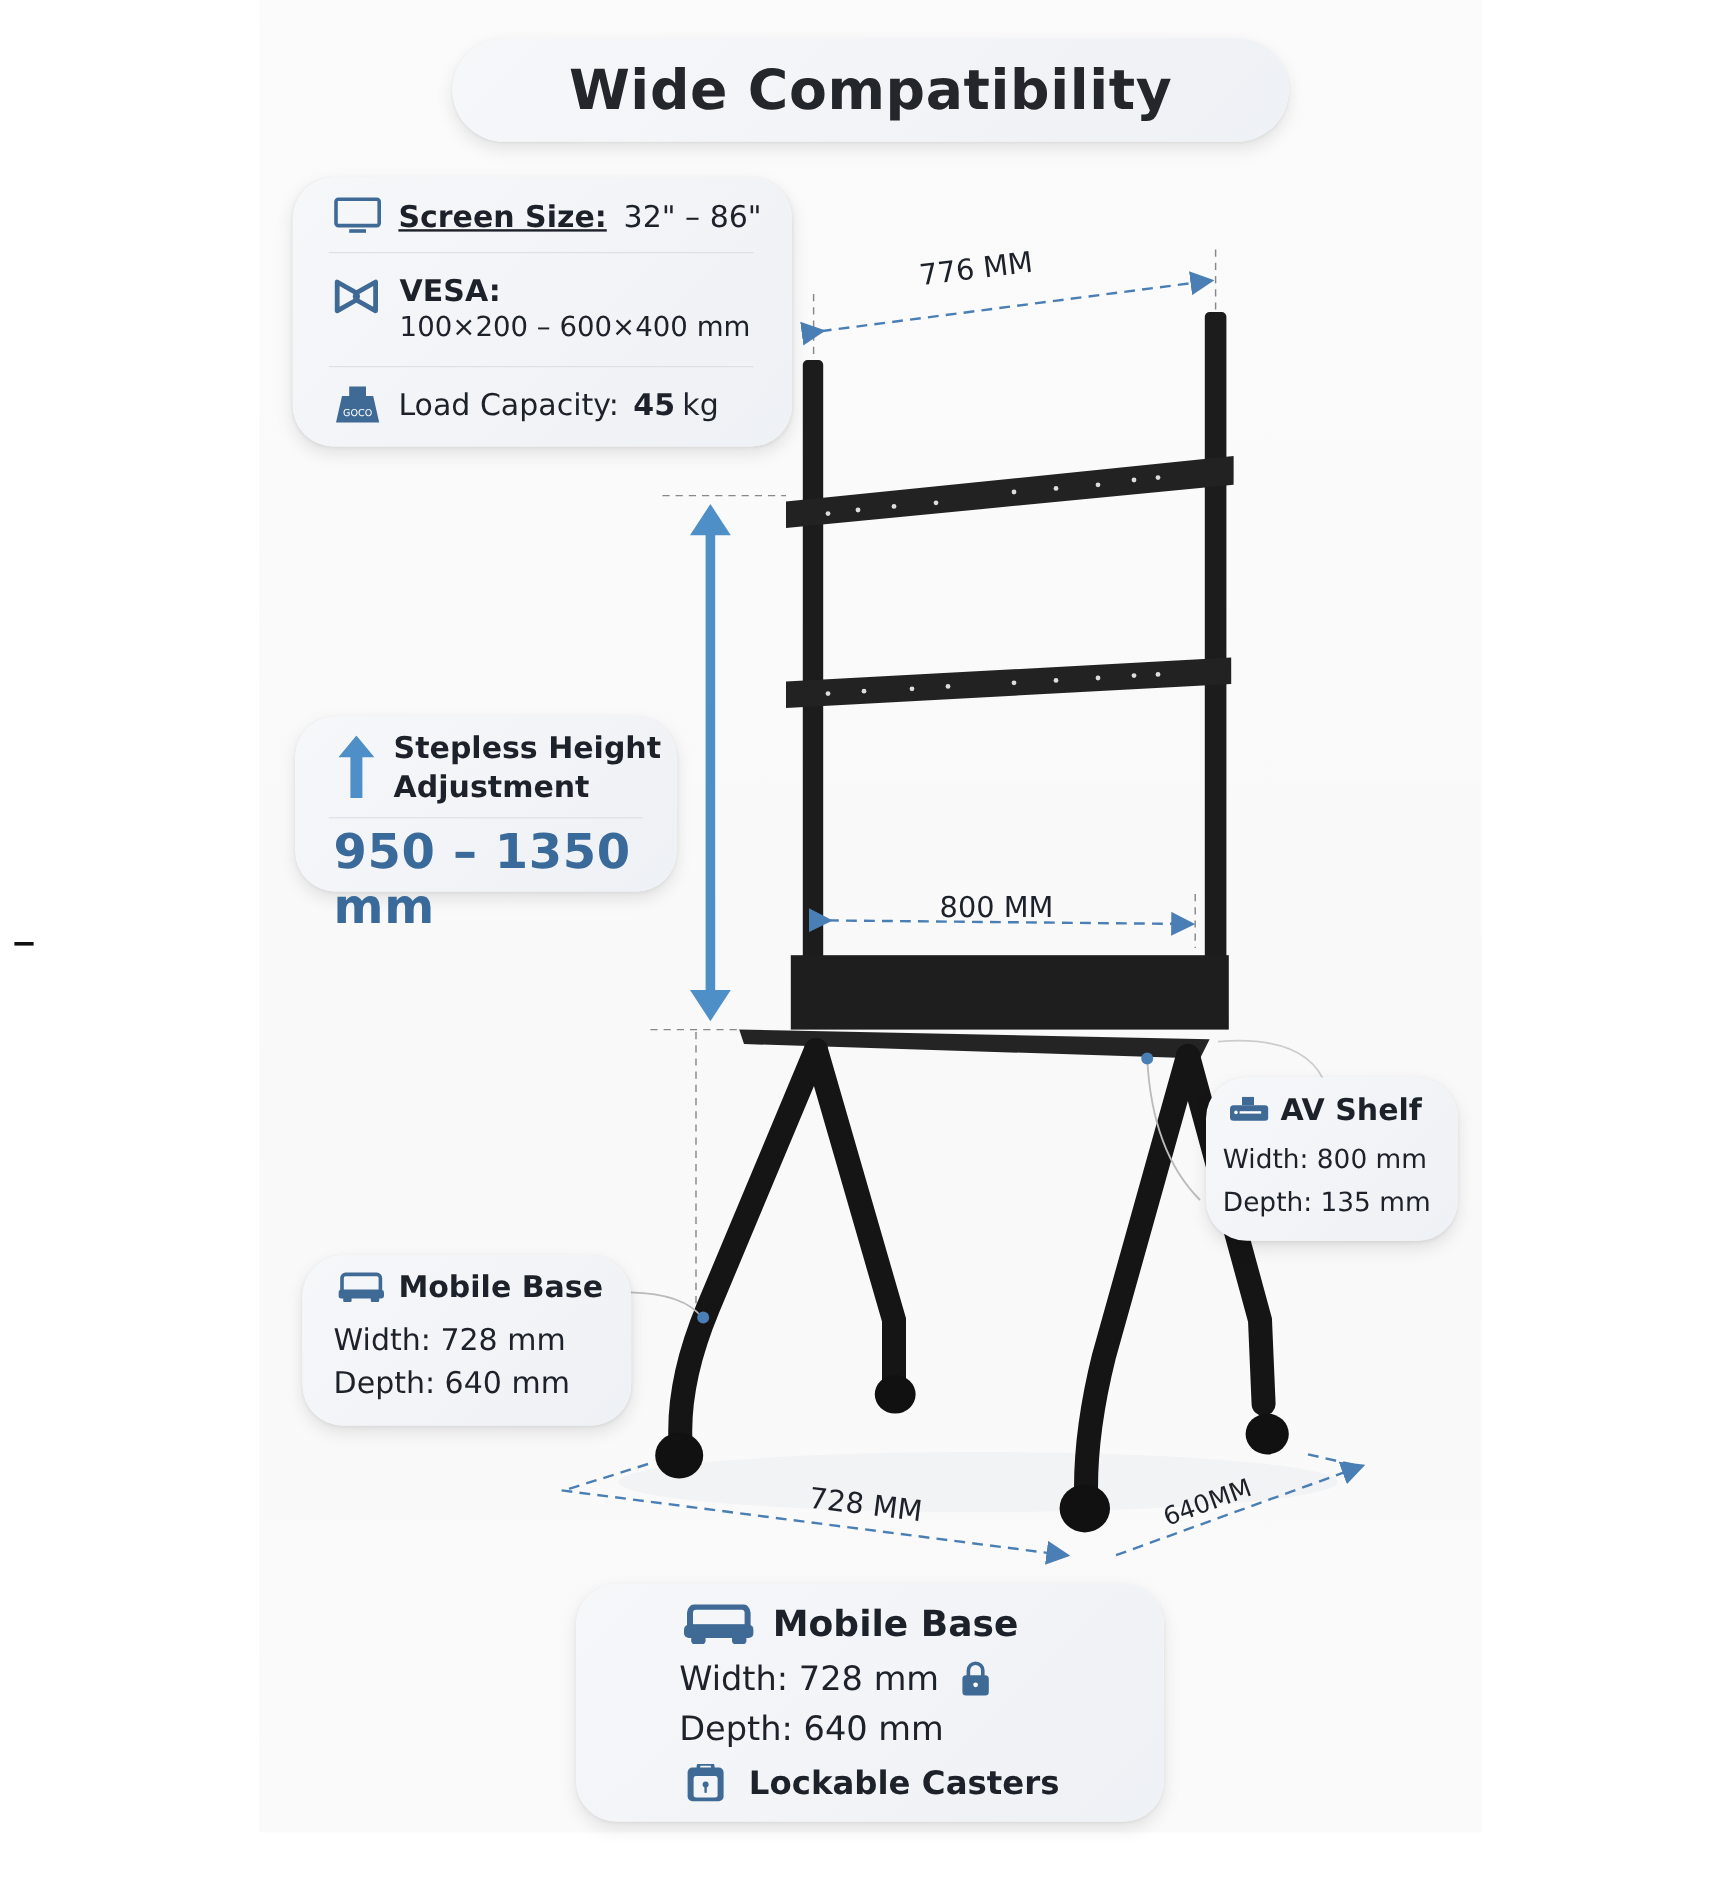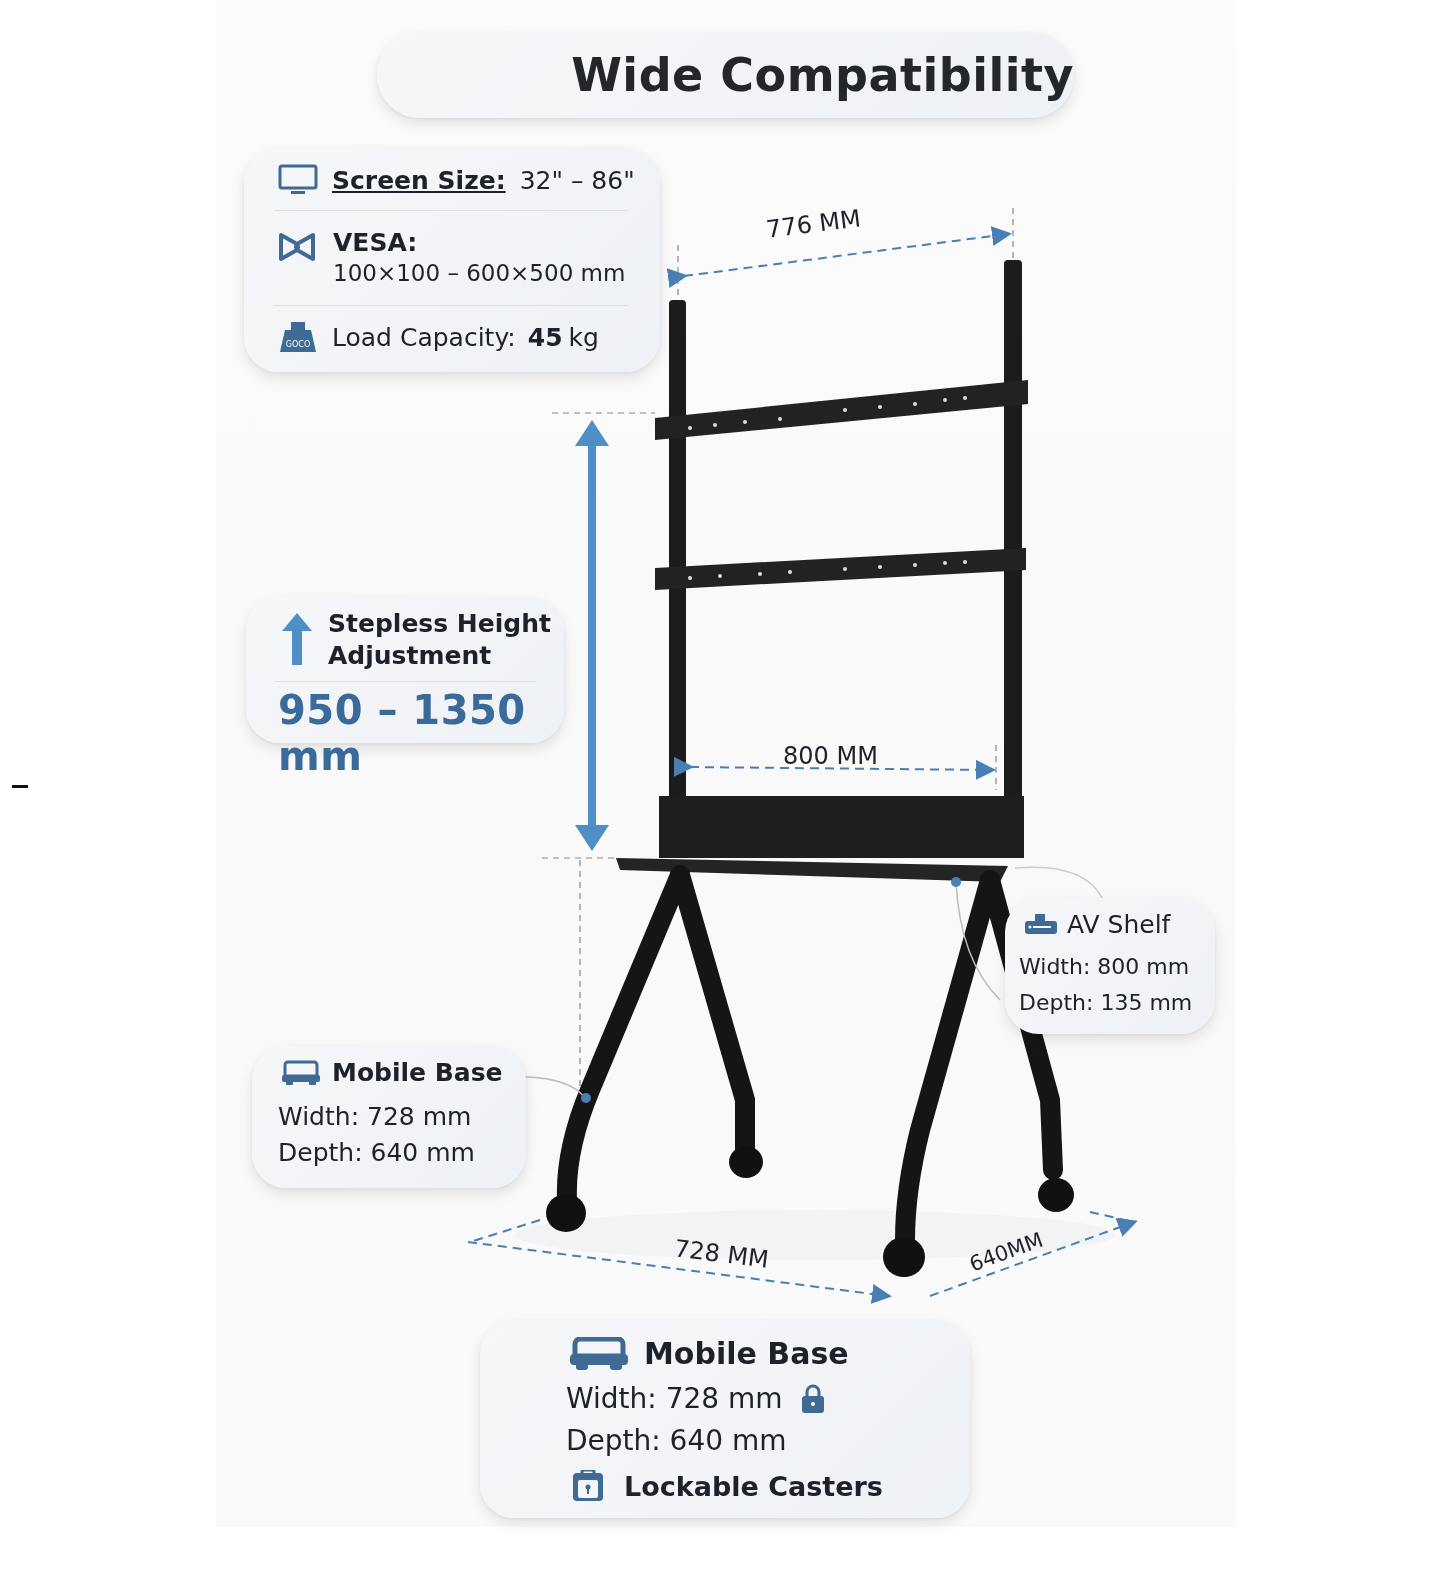--- a/index.html
+++ b/index.html
@@ -1,20 +1,20 @@
 <!DOCTYPE html>
 <html><head>
 <meta charset="utf-8">
 <style>
   html,body{margin:0;padding:0;background:#ffffff;}
   body{width:1441px;height:1576px;position:relative;overflow:hidden;font-family:"DejaVu Sans","Liberation Sans",sans-serif;color:#1d2129;}
   .panel{position:absolute;left:216px;top:0;width:1019px;height:1527px;background:linear-gradient(180deg,#fbfbfc 0%,#f9f9fa 60%,#fafafa 100%);}
   .stray-dash{position:absolute;left:12px;top:785px;width:16px;height:3px;background:#111;}
   .card{position:absolute;background:linear-gradient(135deg,#f6f7f9 0%,#eef1f5 100%);border-radius:34px;box-shadow:0 6px 14px rgba(0,0,0,0.10),0 1px 3px rgba(0,0,0,0.06);}
-  .title-pill{left:377px;top:32px;width:697px;height:86px;border-radius:43px;display:flex;align-items:center;justify-content:flex-end;}
+  .title-pill{left:377px;top:32px;width:697px;height:86px;border-radius:43px;display:flex;align-items:center;justify-content:center;}
   .title-pill span{font-size:46px;font-weight:600;letter-spacing:0.5px;color:#23262b;}
   .row{display:flex;align-items:center;}
   .ic{display:inline-block;flex:none;}
   .spec-card{left:244px;top:148px;width:416px;height:224px;}
   .spec-card .divider{position:absolute;left:30px;right:32px;height:1px;background:#dde1e6;}
   .txt{font-size:25px;color:#1d2129;white-space:nowrap;}
   .txt b{font-weight:700;text-align:right;}
   .height-card{left:246px;top:597px;width:318px;height:146px;}
   .height-value{position:absolute;left:32px;top:90px;font-size:40px;color:#3a6a9a;font-weight:600;letter-spacing:0.5px;}
   .av-card{left:1005px;top:898px;width:210px;height:136px;}
@@ -130,21 +130,21 @@
     <span class="txt" style="margin-left:14px;font-weight:600;text-decoration:underline;">Screen Size:</span>
     <span class="txt" style="margin-left:14px;">32" – 86"</span>
   </div>
   <div class="divider" style="top:62px;"></div>
   <div style="position:absolute;left:34px;top:80px;">
     <svg class="ic" width="38" height="30" viewBox="0 0 38 30" style="position:absolute;left:0;top:4px;">
       <path d="M3,3 L19,12 L35,3 L35,27 L19,18 L3,27 Z" fill="none" stroke="#3e6a95" stroke-width="4" stroke-linejoin="round"></path>
       <circle cx="19" cy="15" r="3" fill="#3e6a95"></circle>
     </svg>
     <div class="txt" style="position:absolute;left:55px;top:0;font-weight:600;">VESA:</div>
-    <div class="txt" style="position:absolute;left:55px;top:32px;font-size:23px;">100×100 – 600×500 mm</div>
+    <div class="txt" style="position:absolute;left:55px;top:32px;font-size:23px;">100×200 – 600×400 mm</div>
   </div>
   <div class="divider" style="top:157px;"></div>
   <div class="row" style="position:absolute;left:34px;top:172px;">
     <svg class="ic" width="40" height="34" viewBox="0 0 40 34">
       <path d="M13,2 h14 v8 h6 l5,22 h-36 l5,-22 h6 z" fill="#3e6a95"></path>
       <text x="20" y="27" font-size="8" font-family="DejaVu Sans, sans-serif" fill="#fff" text-anchor="middle">GOCO</text>
     </svg>
     <span class="txt" style="margin-left:14px;">Load Capacity:</span>
     <span class="txt" style="margin-left:12px;"><b>45</b></span>
     <span class="txt" style="margin-left:6px;">kg</span>
@@ -162,21 +162,21 @@
 </div>
 
 <div class="card av-card">
   <div class="row" style="position:absolute;left:20px;top:12px;">
     <svg class="ic" width="32" height="22" viewBox="0 0 32 22">
       <rect x="10" y="0" width="10" height="7" fill="#3e6a95"></rect>
       <rect x="0" y="7" width="32" height="13" rx="3" fill="#3e6a95"></rect>
       <rect x="8" y="12" width="18" height="2" fill="#fff"></rect>
       <circle cx="5" cy="13" r="1.5" fill="#fff"></circle>
     </svg>
-    <span class="txt" style="margin-left:10px;font-weight:400;">AV Shelf</span>
+    <span class="txt" style="margin-left:10px;font-weight:700;">AV Shelf</span>
   </div>
   <div class="txt" style="position:absolute;left:14px;top:56px;font-size:22px;">Width: 800 mm</div>
   <div class="txt" style="position:absolute;left:14px;top:92px;font-size:22px;">Depth: 135 mm</div>
 </div>
 
 <div class="card mb-card">
   <div class="row" style="position:absolute;left:30px;top:12px;">
     <svg class="ic" width="38" height="26" viewBox="0 0 38 26">
       <path d="M6,2 h26 a3,3 0 0 1 3,3 v11 h-32 v-11 a3,3 0 0 1 3,-3 z" fill="none" stroke="#3e6a95" stroke-width="3"></path>
       <rect x="0" y="15" width="38" height="7" rx="2" fill="#3e6a95"></rect>

